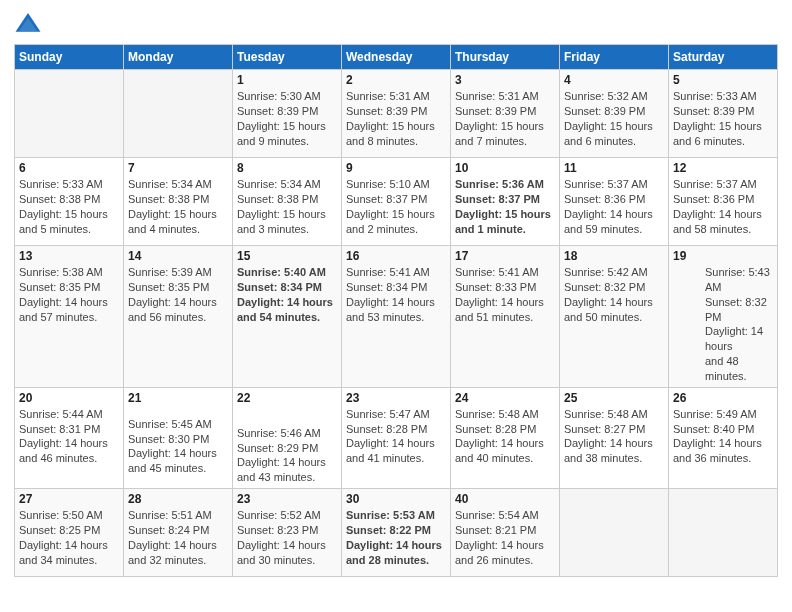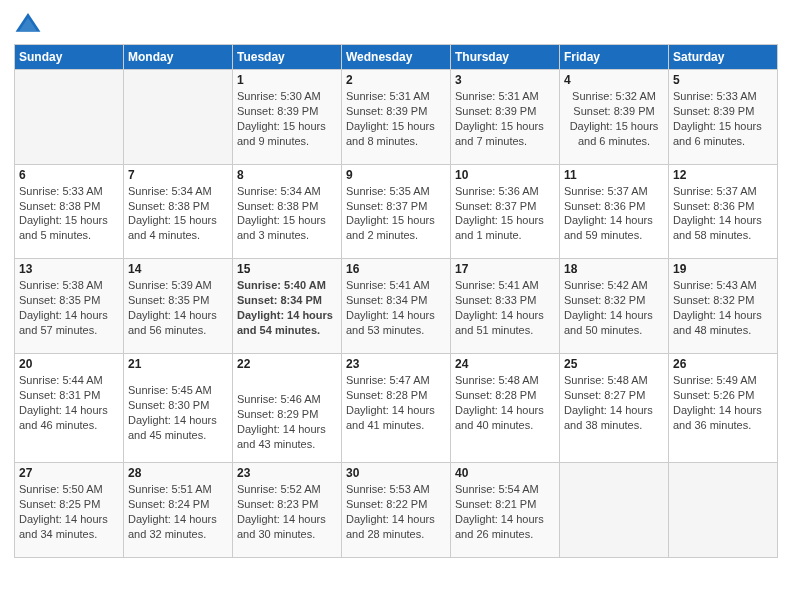--- a/index.html
+++ b/index.html
@@ -159,21 +159,21 @@
           </td>
           <td>
             <span class="day-number">3</span>
             <div class="day-info" style="white-space: pre-line;">Sunrise: 5:31 AM
 Sunset: 8:39 PM
 Daylight: 15 hours
 and 7 minutes.</div>
           </td>
           <td>
             <span class="day-number">4</span>
-            <div class="day-info" style="white-space: pre-line; text-align: center;">Sunrise: 5:32 AM
+            <div class="day-info" style="white-space: pre-line;">Sunrise: 5:32 AM
 Sunset: 8:39 PM
 Daylight: 15 hours
 and 6 minutes.</div>
           </td>
           <td>
             <span class="day-number">5</span>
             <div class="day-info" style="white-space: pre-line;">Sunrise: 5:33 AM
 Sunset: 8:39 PM
 Daylight: 15 hours
 and 6 minutes.</div>
@@ -196,28 +196,28 @@
           </td>
           <td>
             <span class="day-number">8</span>
             <div class="day-info" style="white-space: pre-line;">Sunrise: 5:34 AM
 Sunset: 8:38 PM
 Daylight: 15 hours
 and 3 minutes.</div>
           </td>
           <td>
             <span class="day-number">9</span>
-            <div class="day-info" style="white-space: pre-line;">Sunrise: 5:35 AM
+            <div class="day-info" style="white-space: pre-line;">Sunrise: 5:10 AM
 Sunset: 8:37 PM
 Daylight: 15 hours
 and 2 minutes.</div>
           </td>
           <td>
             <span class="day-number">10</span>
-            <div class="day-info" style="white-space: pre-line;">Sunrise: 5:36 AM
+            <div class="day-info" style="white-space: pre-line; font-weight: bold;">Sunrise: 5:36 AM
 Sunset: 8:37 PM
 Daylight: 15 hours
 and 1 minute.</div>
           </td>
           <td>
             <span class="day-number">11</span>
             <div class="day-info" style="white-space: pre-line;">Sunrise: 5:37 AM
 Sunset: 8:36 PM
 Daylight: 14 hours
 and 59 minutes.</div>
@@ -268,21 +268,21 @@
           </td>
           <td>
             <span class="day-number">18</span>
             <div class="day-info" style="white-space: pre-line;">Sunrise: 5:42 AM
 Sunset: 8:32 PM
 Daylight: 14 hours
 and 50 minutes.</div>
           </td>
           <td>
             <span class="day-number">19</span>
-            <div class="day-info" style="white-space: pre-line;">Sunrise: 5:43 AM
+            <div class="day-info" style="white-space: pre-line; margin-left: 32px;">Sunrise: 5:43 AM
 Sunset: 8:32 PM
 Daylight: 14 hours
 and 48 minutes.</div>
           </td>
         </tr>
         <tr>
           <td>
             <span class="day-number">20</span>
             <div class="day-info" style="white-space: pre-line;">Sunrise: 5:44 AM
 Sunset: 8:31 PM
@@ -320,21 +320,21 @@
           <td>
             <span class="day-number">25</span>
             <div class="day-info" style="white-space: pre-line;">Sunrise: 5:48 AM
 Sunset: 8:27 PM
 Daylight: 14 hours
 and 38 minutes.</div>
           </td>
           <td>
             <span class="day-number">26</span>
             <div class="day-info" style="white-space: pre-line;">Sunrise: 5:49 AM
-Sunset: 5:26 PM
+Sunset: 8:40 PM
 Daylight: 14 hours
 and 36 minutes.</div>
           </td>
         </tr>
         <tr>
           <td>
             <span class="day-number">27</span>
             <div class="day-info" style="white-space: pre-line;">Sunrise: 5:50 AM
 Sunset: 8:25 PM
 Daylight: 14 hours
@@ -349,21 +349,21 @@
           </td>
           <td>
             <span class="day-number">23</span>
             <div class="day-info" style="white-space: pre-line;">Sunrise: 5:52 AM
 Sunset: 8:23 PM
 Daylight: 14 hours
 and 30 minutes.</div>
           </td>
           <td>
             <span class="day-number">30</span>
-            <div class="day-info" style="white-space: pre-line;">Sunrise: 5:53 AM
+            <div class="day-info" style="white-space: pre-line; font-weight: bold;">Sunrise: 5:53 AM
 Sunset: 8:22 PM
 Daylight: 14 hours
 and 28 minutes.</div>
           </td>
           <td>
             <span class="day-number">40</span>
             <div class="day-info" style="white-space: pre-line;">Sunrise: 5:54 AM
 Sunset: 8:21 PM
 Daylight: 14 hours
 and 26 minutes.</div>

